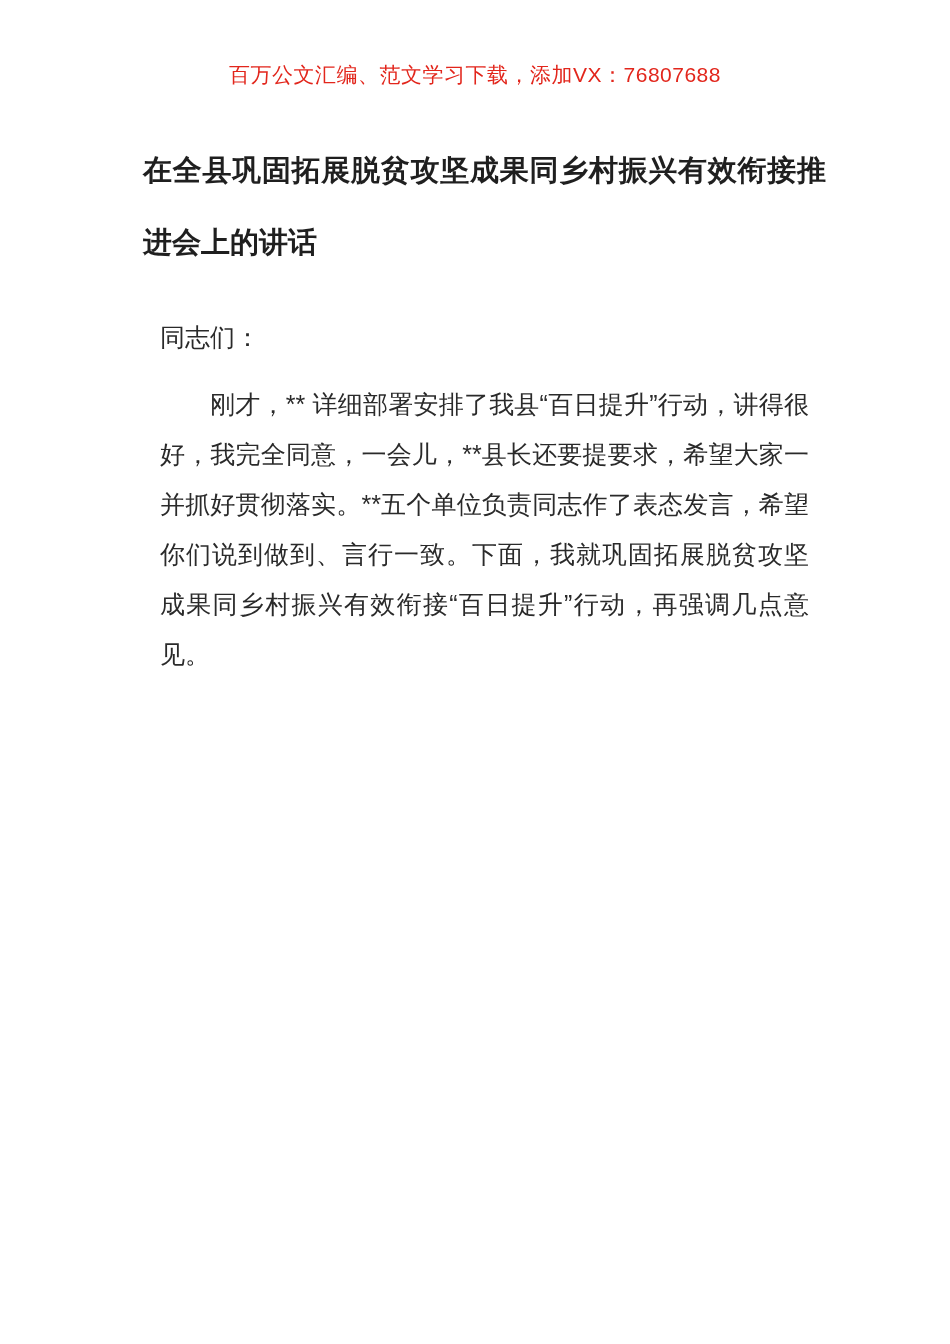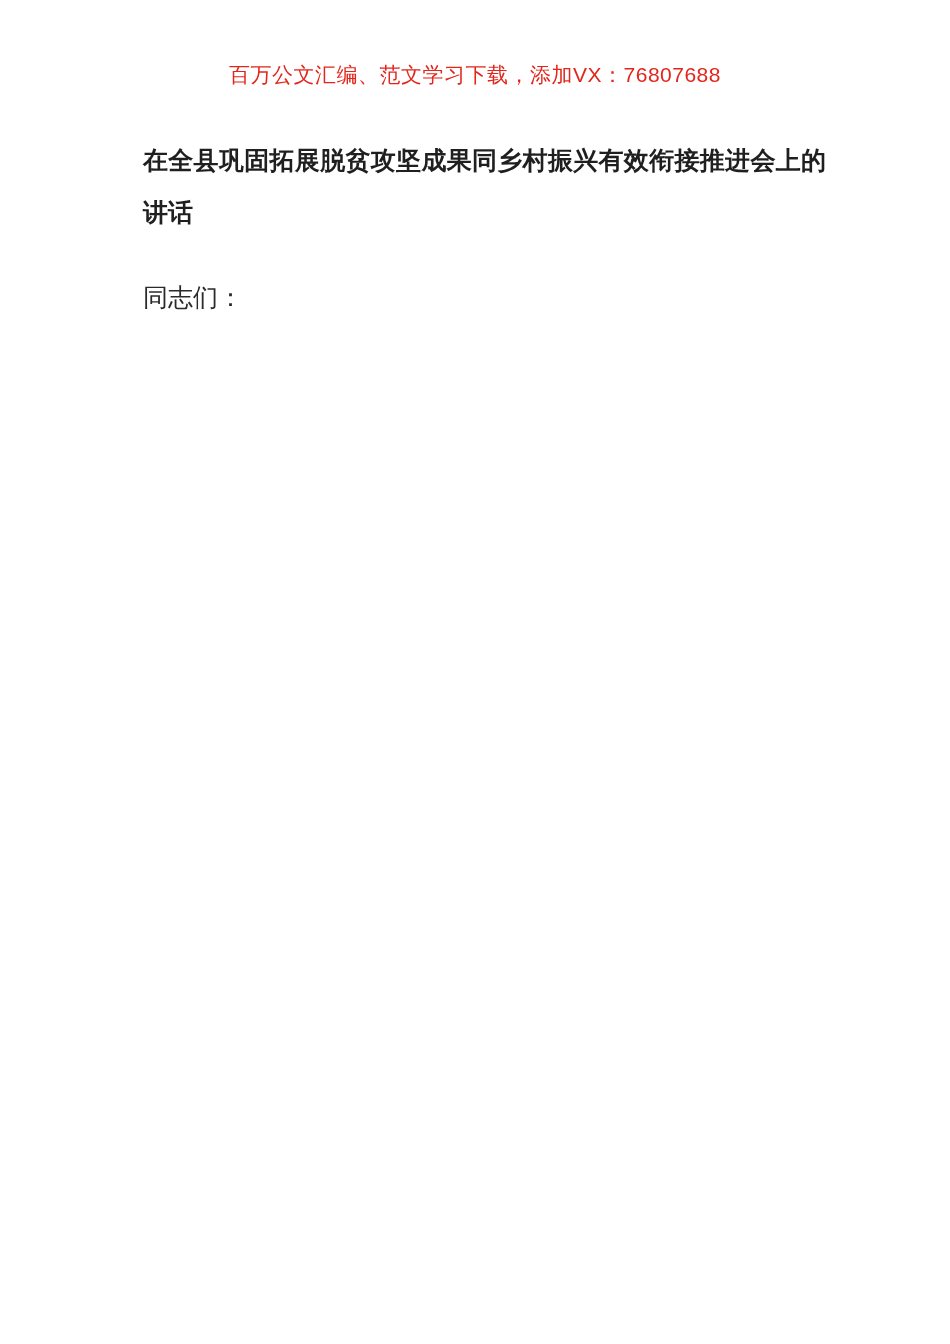--- a/index.html
+++ b/index.html
@@ -19,44 +19,45 @@
     margin-top: 60px;
     text-align: center;
     font-size: 21px;
     line-height: 30px;
     color: #e2261c;
     letter-spacing: 0.5px;
   }
   .title {
     margin: 44px 0 0 143px;
     width: 683px;
-    font-size: 25px;
+    font-size: 29px;
     font-weight: bold;
-    line-height: 52px;
+    line-height: 72px;
     color: #1f1f1f;
     text-align: justify;
   }
   .doc-body {
     margin: 34px 0 0 143px;
     width: 683px;
     color: #2a2a2a;
   }
   .doc-body p {
-    margin: 0;
+    margin: 17px;
     font-size: 25px;
     line-height: 50px;
     text-align: justify;
     text-justify: inter-ideograph;
   }
   .doc-body p.indent {
     text-indent: 2em;
   }
 </style>
 </head>
 <body>
 
 <div class="page" style="background: rgb(255, 255, 255); border-radius: 7px;">
   <div class="notice" style="color: rgb(226, 38, 28);">百万公文汇编、范文学习下载，添加VX：76807688</div>
   <h1 class="title" style="color: rgb(31, 31, 31);">在全县巩固拓展脱贫攻坚成果同乡村振兴有效衔接推进会上的讲话</h1>
   <div class="doc-body" style="color: rgb(42, 42, 42);">
       <p>同志们：</p>
+      <p class="indent">刚才，** 详细部署安排了我县“百日提升”行动，讲得很好，我完全同意，一会儿，**县长还要提要求，希望大家一并抓好贯彻落实。**五个单位负责同志作了表态发言，希望你们说到做到、言行一致。下面，我就巩固拓展脱贫攻坚成果同乡村振兴有效衔接“百日提升”行动，再强调几点意见。</p>
     </div>
 </div>
 
 </body></html>

